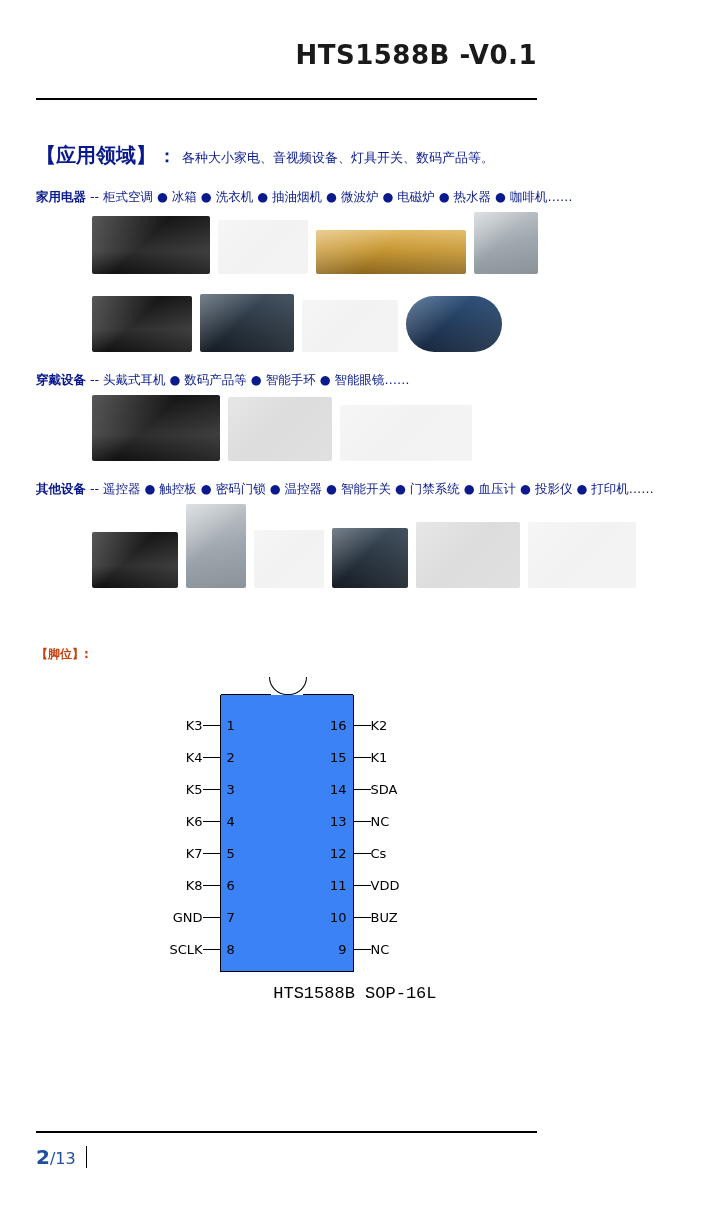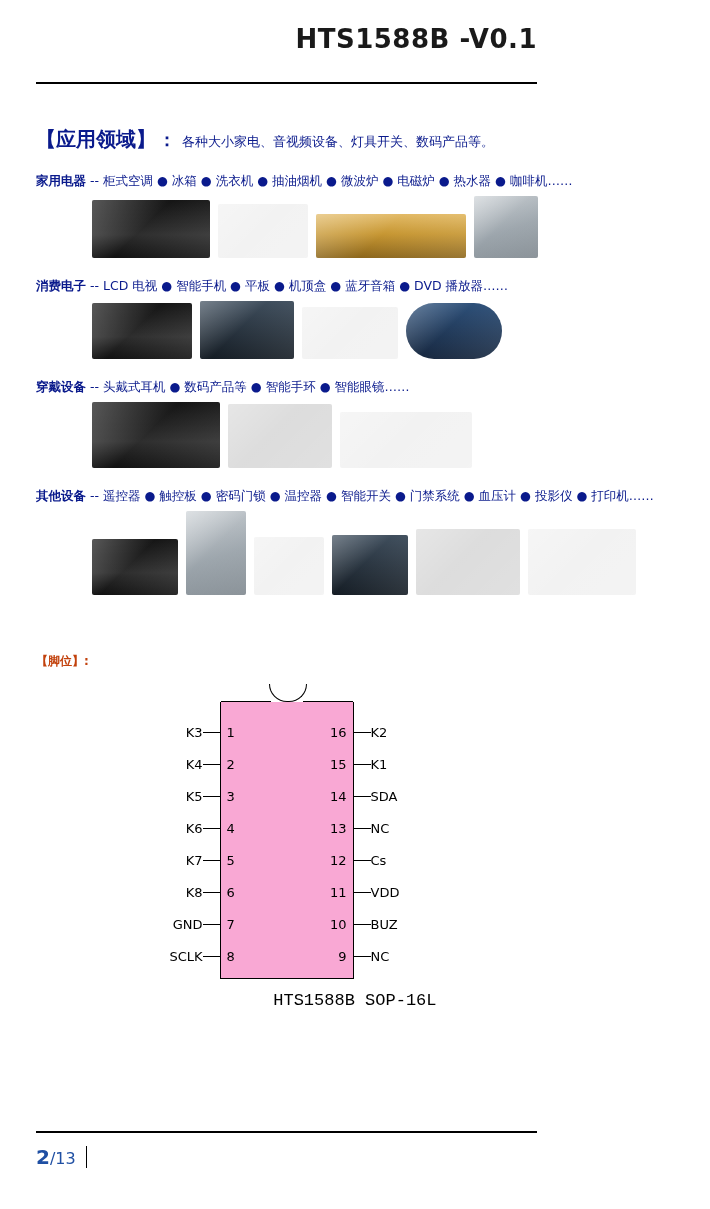--- a/index.html
+++ b/index.html
@@ -13,21 +13,21 @@
     position: relative;
     font-family: "Liberation Sans", sans-serif;
     color: #000000;
     overflow: hidden;
   }
   .page {
     position: relative;
     width: 573px;
     height: 1209px;
     box-sizing: border-box;
-    padding: 2px 36px;
+    padding: 18px 36px;
   }
 
   
   .doc-header {
     padding-top: 22px;
     text-align: right;
   }
   .doc-title {
     font-size: 26px;
     font-weight: bold;
@@ -130,21 +130,21 @@
     position: relative;
     width: 300px;
   }
   .chip-body {
     position: relative;
     margin: 0 auto;
     width: 132px;
     height: 276px;
     border: 1.4px solid #000;
     border-top: none;
-    background: #f9a8d4;
+    background: #3b82f6;
   }
   .chip-top {
     position: relative;
     width: 132px;
     height: 14px;
     margin: 0 auto;
   }
   .chip-top .seg {
     position: absolute;
     top: 13px;
@@ -274,25 +274,20 @@
       <div class="photo gold" style="width:150px;height:44px">
           <span class="glare"></span>
         </div>
       <div class="photo steel" style="width:64px;height:62px">
           <span class="glare"></span>
         </div>
     </div>
   </div>
 
   <div class="cat-block">
-    <div class="cat-line">
-      <span class="cat-name">消费电子</span>
-      <span>--</span>
-      <span class="cat-items">LCD 电视 ● 智能手机 ● 平板 ● 机顶盒 ● 蓝牙音箱 ● DVD 播放器……</span>
-    </div>
     <div class="img-row">
       <div class="photo tv" style="width:100px;height:56px">
           <span class="glare"></span>
         </div>
       <div class="photo screen" style="width:94px;height:58px">
           <span class="glare"></span>
         </div>
       <div class="photo white" style="width:96px;height:52px">
           <span class="glare"></span>
         </div>

